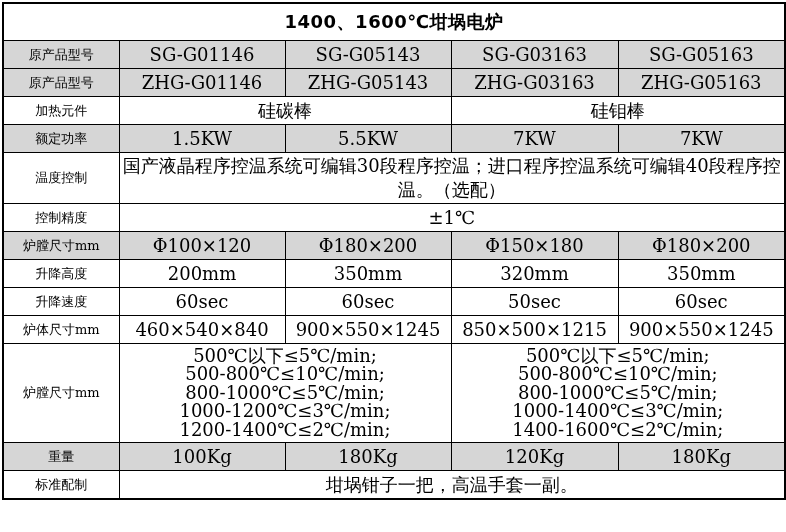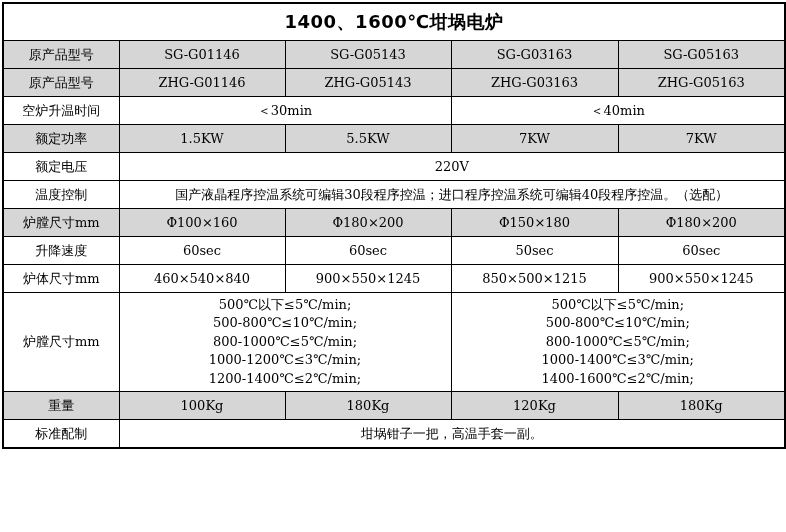--- a/index.html
+++ b/index.html
@@ -32,21 +32,21 @@
     font-family: "DejaVu Sans", "Liberation Sans", sans-serif;
     font-weight: bold;
     font-size: 18px;
     letter-spacing: 0.5px;
     background: #ffffff;
   }
   td {
     border: 1px solid #000;
     text-align: center;
     vertical-align: middle;
-    font-size: 13px;
+    font-size: 18px;
     height: 25px;
     padding: 1px 2px;
     overflow: hidden;
   }
   td.label {
     font-size: 13px;
   }
   td.gray {
     background: var(--gray-fill, #d6d6d6);
     text-align: center;
@@ -83,45 +83,52 @@
           <td class="gray">SG-G05163</td>
         </tr>
         <tr>
           <td class="label gray">原产品型号</td>
           <td class="gray">ZHG-G01146</td>
           <td class="gray">ZHG-G05143</td>
           <td class="gray">ZHG-G03163</td>
           <td class="gray">ZHG-G05163</td>
         </tr>
         <tr>
-          <td class="label">空炉升温时间</td>
-          <td colspan="2" class="">＜30min</td>
-          <td colspan="2" class="">＜40min</td>
+          <td class="label">加热元件</td>
+          <td colspan="2" class="">硅碳棒</td>
+          <td colspan="2" class="">硅钼棒</td>
         </tr>
         <tr>
           <td class="label gray">额定功率</td>
           <td class="gray">1.5KW</td>
           <td class="gray">5.5KW</td>
           <td class="gray">7KW</td>
           <td class="gray">7KW</td>
         </tr>
         <tr>
-          <td class="label">额定电压</td>
-          <td colspan="4" class="">220V</td>
-        </tr>
-        <tr>
           <td class="label">温度控制</td>
           <td colspan="4" class="">国产液晶程序控温系统可编辑30段程序控温；进口程序控温系统可编辑40段程序控温。（选配）</td>
         </tr>
         <tr>
+          <td class="label">控制精度</td>
+          <td colspan="4" class="">±1℃</td>
+        </tr>
+        <tr>
           <td class="label gray">炉膛尺寸mm</td>
-          <td class="gray">Φ100×160</td>
+          <td class="gray">Φ100×120</td>
           <td class="gray">Φ180×200</td>
           <td class="gray">Φ150×180</td>
           <td class="gray">Φ180×200</td>
+        </tr>
+        <tr>
+          <td class="label">升降高度</td>
+          <td class="">200mm</td>
+          <td class="">350mm</td>
+          <td class="">320mm</td>
+          <td class="">350mm</td>
         </tr>
         <tr>
           <td class="label">升降速度</td>
           <td class="">60sec</td>
           <td class="">60sec</td>
           <td class="">50sec</td>
           <td class="">60sec</td>
         </tr>
         <tr>
           <td class="label">炉体尺寸mm</td>

